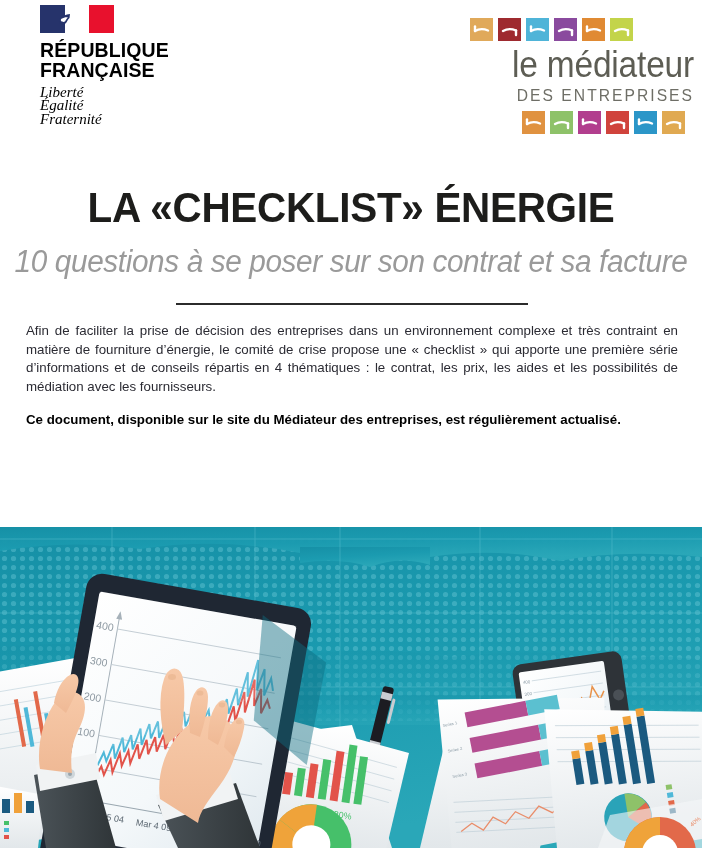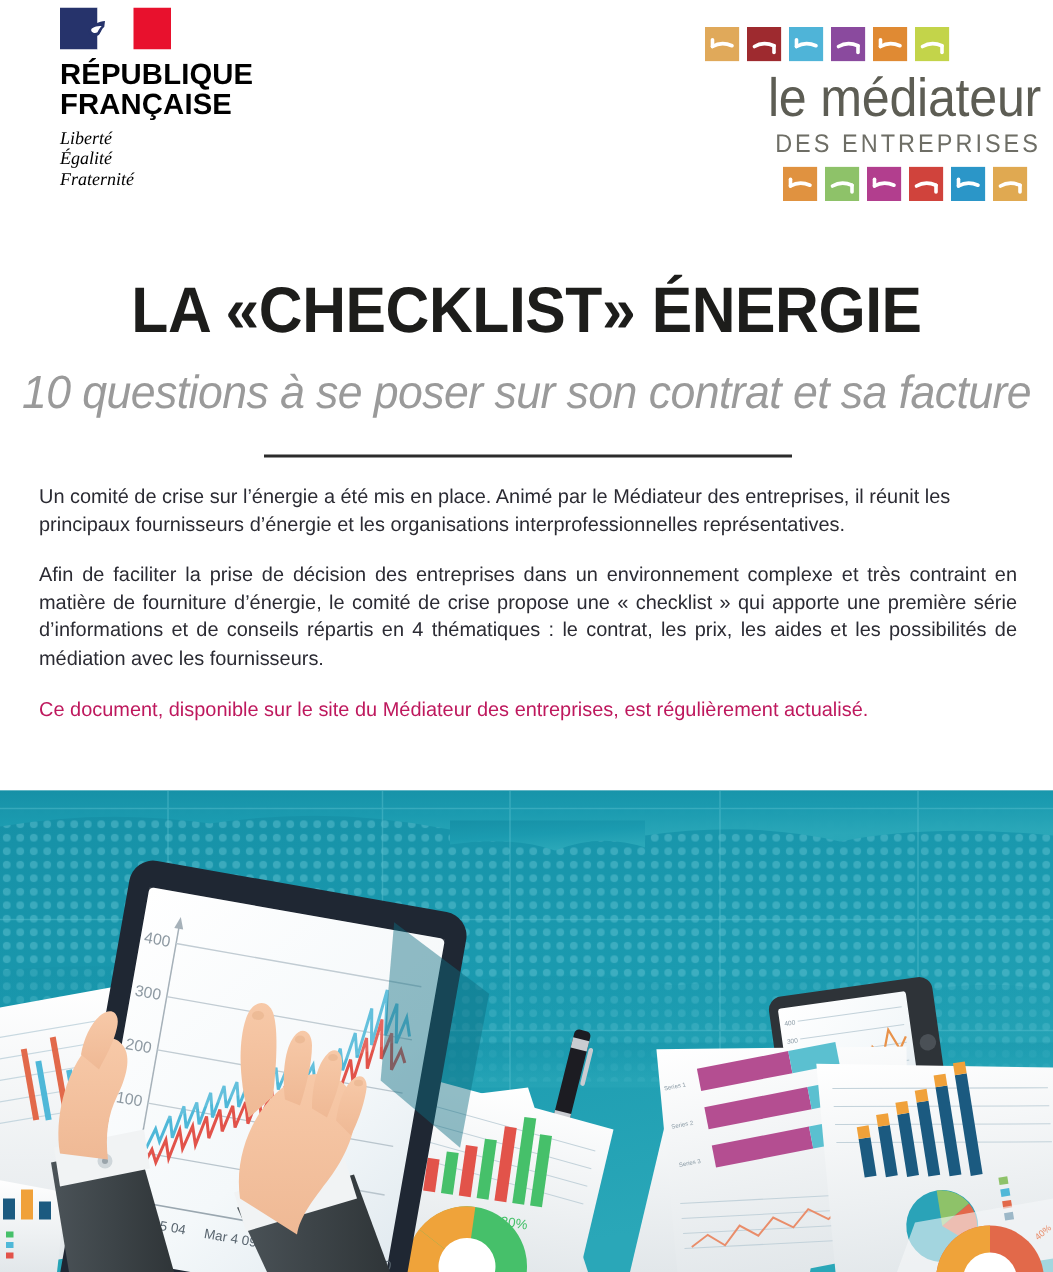--- a/index.html
+++ b/index.html
@@ -14,21 +14,21 @@
   
   .rf-block{position:absolute;left:12px;top:5px;width:160px;margin-left:28px;}
   .flag{width:74px;height:28px;display:block;}
   .rf-name{
     font-family:"Liberation Sans",sans-serif;
     font-weight:bold;font-size:19.5px;line-height:20px;
     letter-spacing:0.1px;color:#000;margin-top:7px;white-space:pre-line;
   }
   .rf-motto{
     font-family:"Liberation Serif",serif;
-    font-style:italic;font-size:12px;line-height:13.4px;
+    font-style:italic;font-size:15px;line-height:13.4px;
     color:#000;margin-top:6px;white-space:pre-line;
   }
 
   
   .med-logo{position:absolute;right:8px;top:18px;width:248px;height:130px;}
   .sq-row{display:flex;gap:5px;height:23px;}
   .sq-row.top{justify-content:flex-start;margin-left:24px;}
   .sq-row.bottom{justify-content:flex-start;margin-left:76px;margin-top:6px;}
   .sq{width:23px;height:23px;position:relative;overflow:hidden;}
   .sq svg{position:absolute;left:0;top:0;}
@@ -68,21 +68,21 @@
   }
 
   
   .body-text{position:absolute;left:26px;top:322px;width:652px;}
   .p{
     font-family:"Liberation Sans",sans-serif;
     font-size:13.3px;line-height:18.6px;color:#2b2b33;
     margin:0 0 15px 0;text-align:justify;
   }
   .p.lead{text-align:left;}
-  .p.bold{font-weight:normal;color:#be185d;margin-top:6px;}
+  .p.bold{font-weight:bold;color:#000000;margin-top:6px;}
 
   
   .illus{
     position:absolute;left:0;top:527px;width:702px;height:321px;overflow:hidden;
     background:#1792a8;
   }
   .illus svg{display:block;}
 </style>
 </head>
 <body>
@@ -202,21 +202,20 @@
       </span>
     </div>
   </div>
 </div>
 
 <div class="title">LA «CHECKLIST» ÉNERGIE</div>
 <div class="subtitle">10 questions à se poser sur son contrat et sa facture</div>
 <div class="rule"></div>
 
 <div class="body-text">
-  <p class="p lead">Un comité de crise sur l’énergie a été mis en place. Animé par le Médiateur des entreprises, il réunit les principaux fournisseurs d’énergie et les organisations interprofessionnelles représentatives.</p>
   <p class="p">Afin de faciliter la prise de décision des entreprises dans un environnement complexe et très contraint en matière de fourniture d’énergie, le comité de crise propose  une « checklist » qui apporte une première série d’informations et de conseils répartis en 4 thématiques : le contrat, les prix, les aides et les possibilités de médiation avec les fournisseurs.</p>
   <p class="p bold">Ce document, disponible sur le site du Médiateur des entreprises, est régulièrement actualisé.</p>
 </div>
 
 <div class="illus">
   <svg width="702" height="321" viewBox="0 0 702 321">
     <defs>
       <pattern id="dots" width="9" height="9" patternUnits="userSpaceOnUse">
         <circle cx="4.5" cy="4.5" r="2.6" fill="#63c3d2" opacity="0.85"></circle>
       </pattern>

